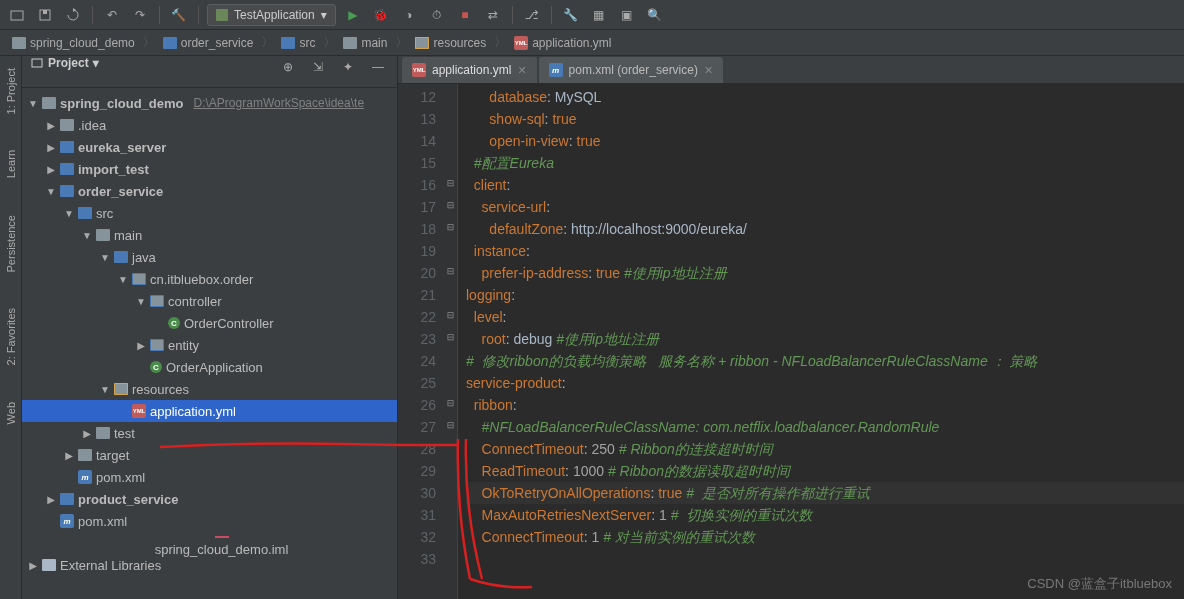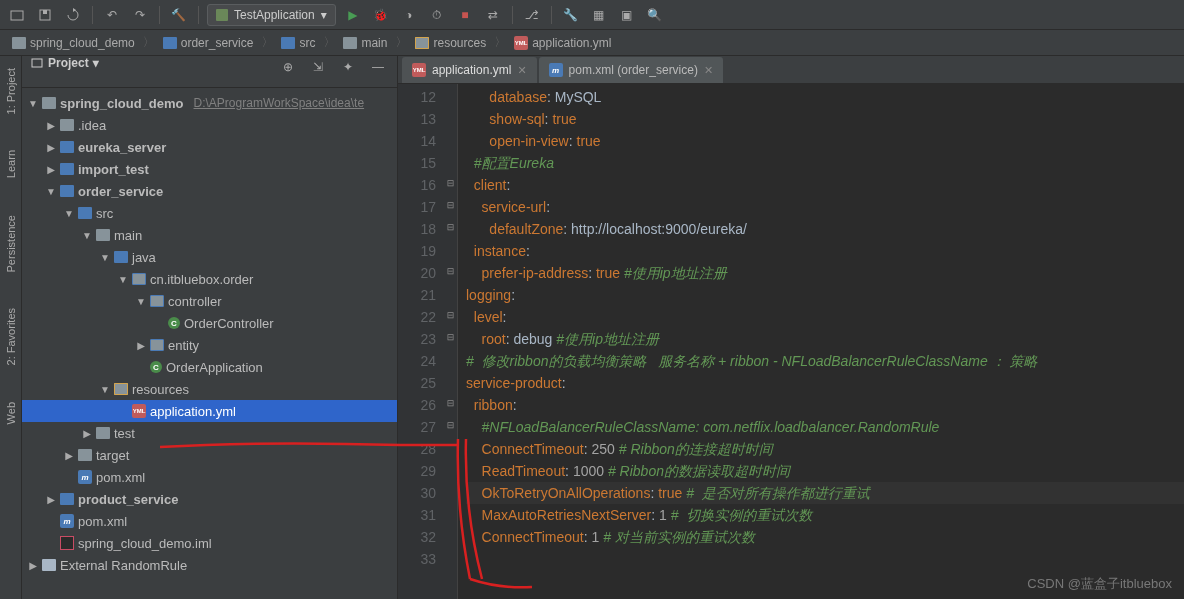--- a/index.html
+++ b/index.html
@@ -254,29 +254,29 @@
         <div class="tree-row" style="padding-left: 24px;">
           <span class="arrow">▶</span>
           <span class="folder-ic mod"></span>
           <span class="name" style="font-weight: bold;">product_service</span>
         </div>
         <div class="tree-row" style="padding-left: 24px;">
           <span class="arrow"></span>
           <span class="file-xml">m</span>
           <span class="name">pom.xml</span>
         </div>
-        <div class="tree-row" style="padding-left: 24px;">
+        <div class="tree-row" style="padding-left: 24px; flex-direction: column;">
           <span class="arrow"></span>
           <span class="file-iml"></span>
           <span class="name">spring_cloud_demo.iml</span>
         </div>
         <div class="tree-row" style="padding-left: 6px;">
           <span class="arrow">▶</span>
           <span class="folder-ic" style="background: rgb(169, 183, 198);"></span>
-          <span class="name">External RandomRule</span>
+          <span class="name">External Libraries</span>
         </div>
       </div>
   </div>
 
   <div class="editor-area">
     <div class="tabs" id="tabs">
         <div class="tab active">
           <span class="file-yml">YML</span>
           <span>application.yml</span>
           <span class="close">✕</span>

